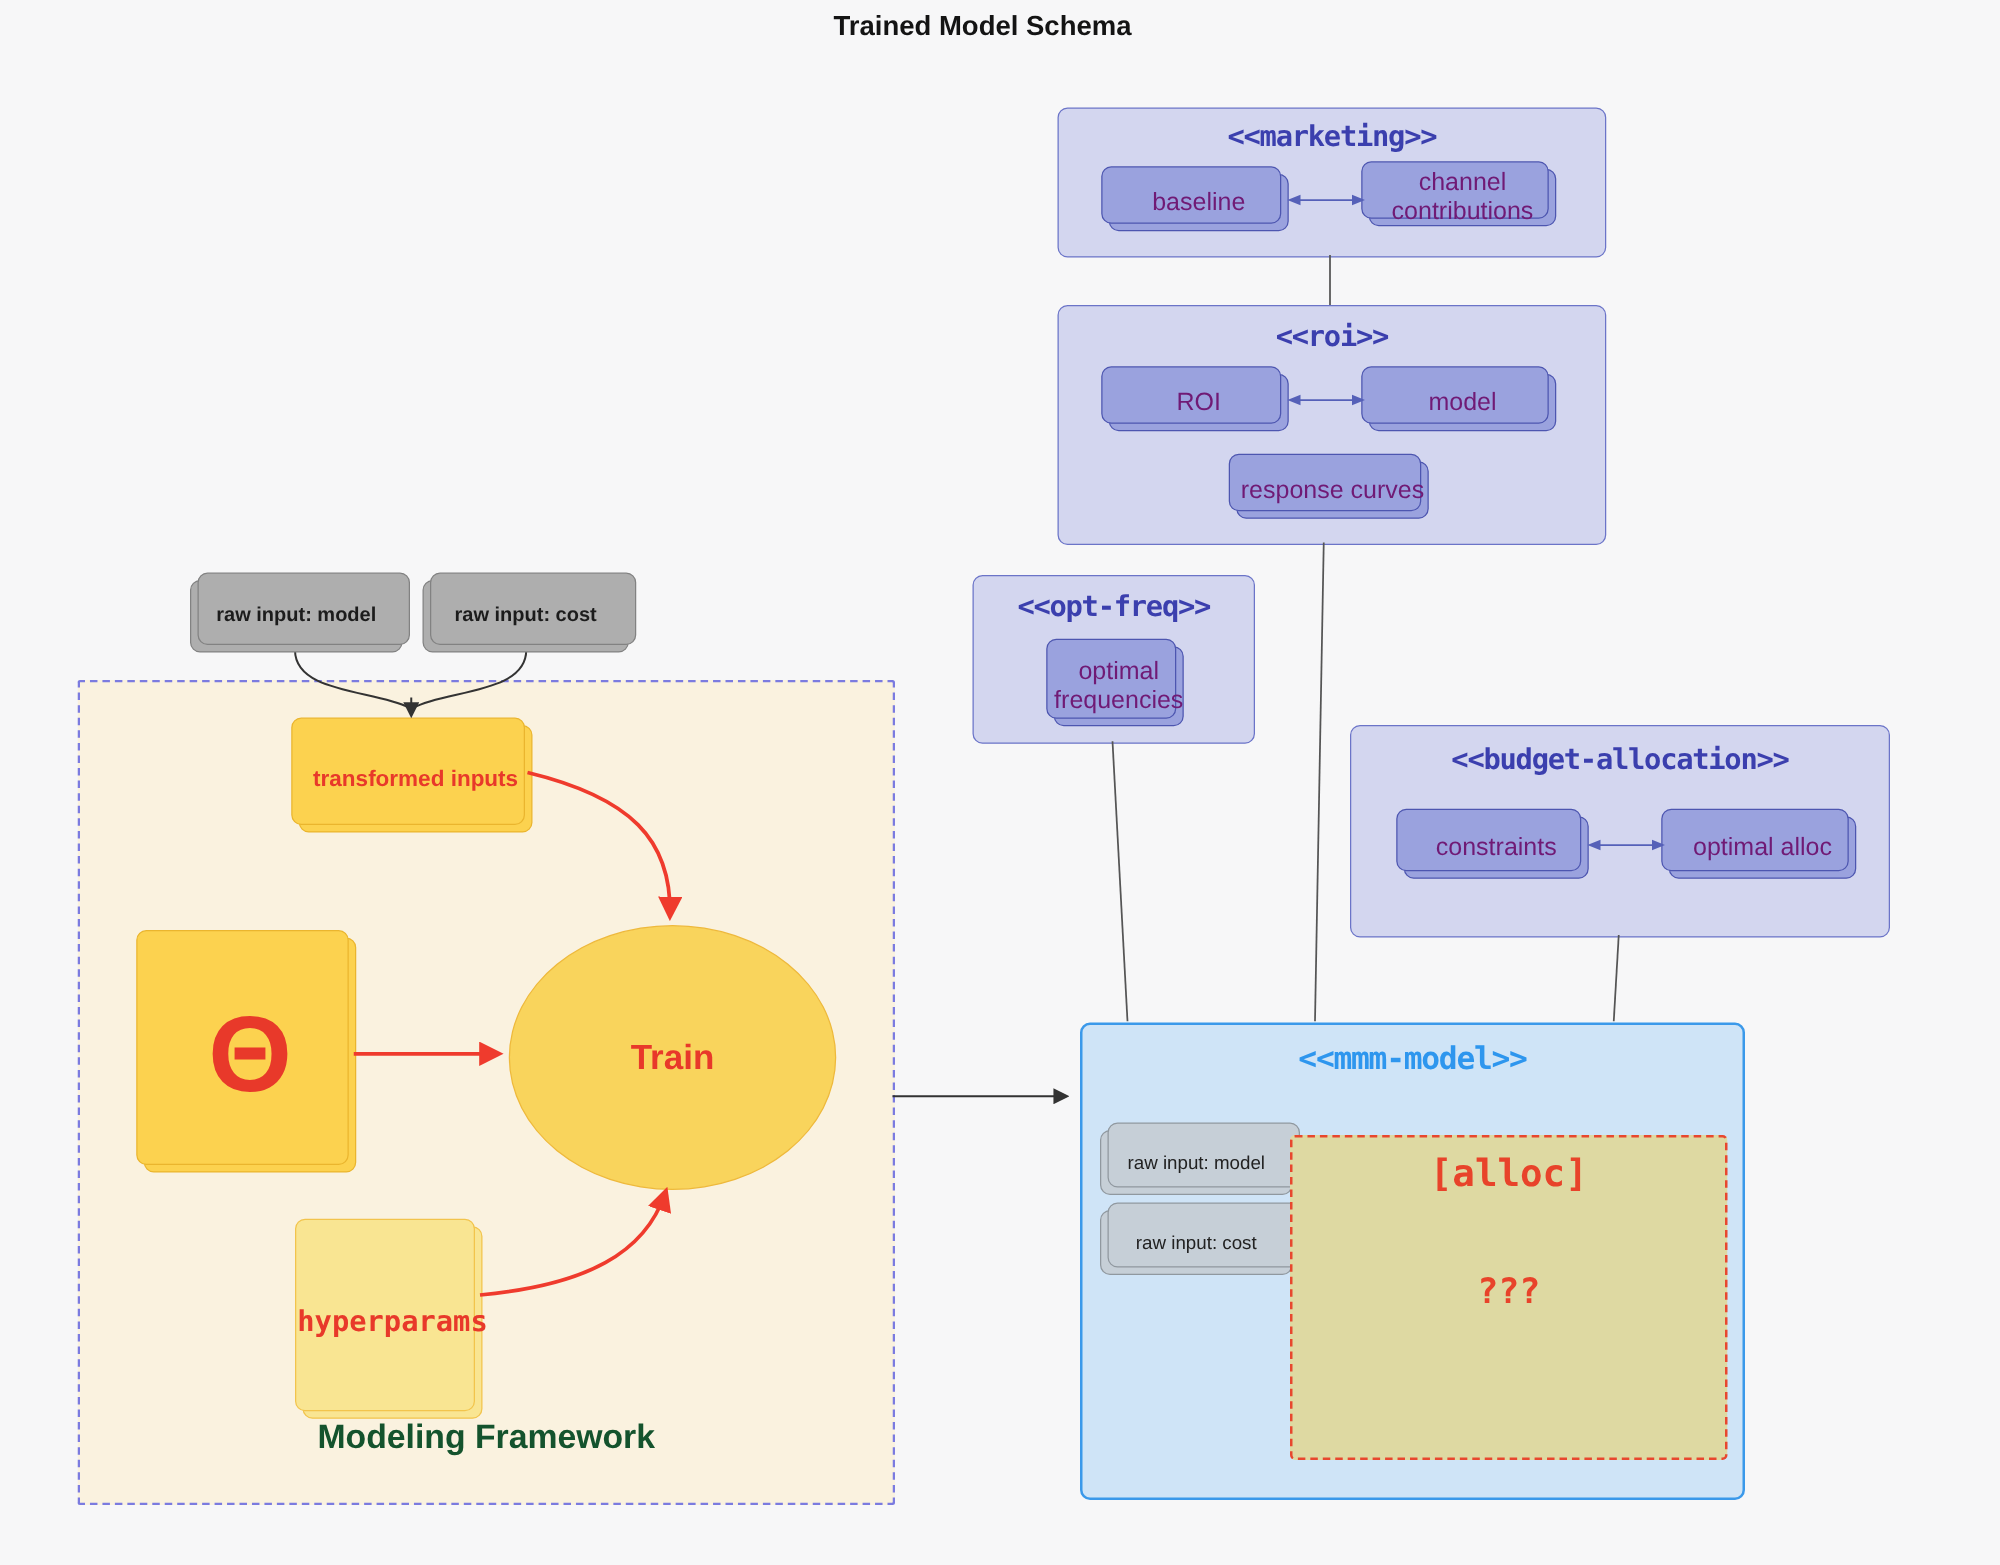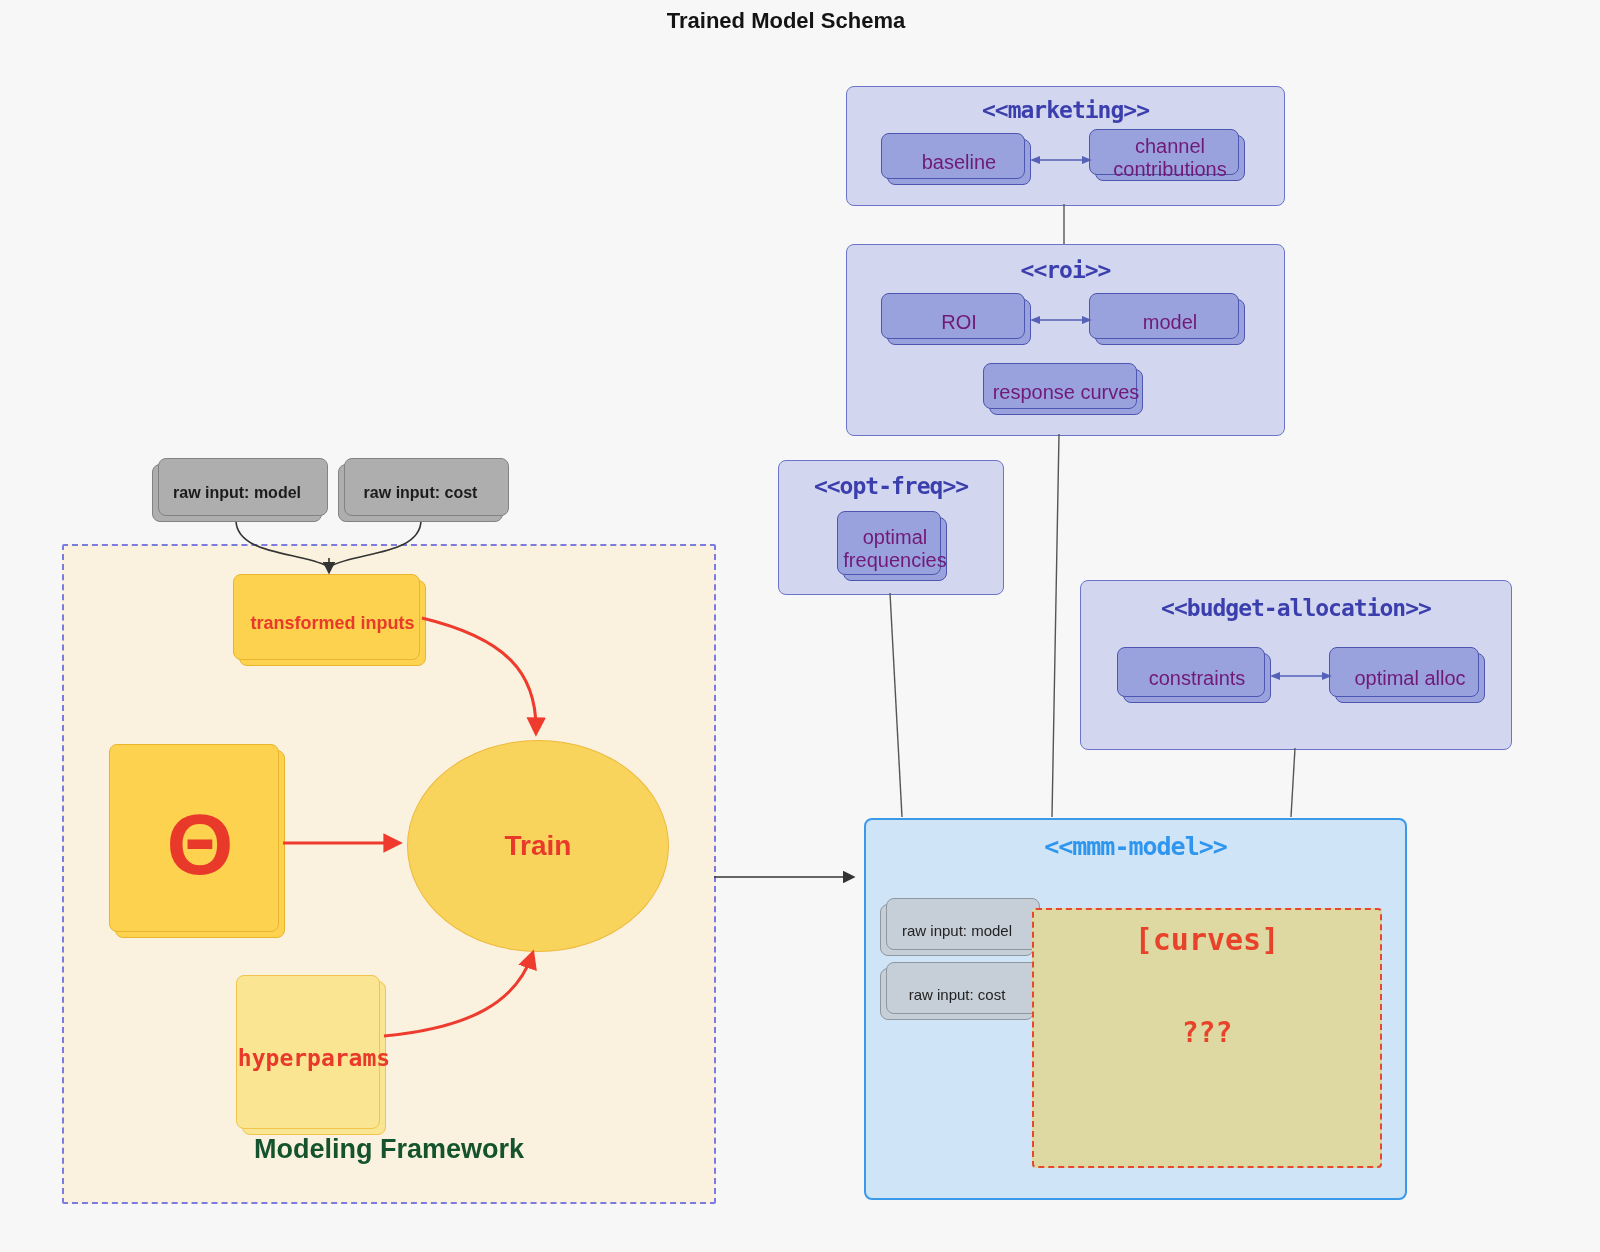--- a/index.html
+++ b/index.html
@@ -148,27 +148,27 @@
     </div>
   </div>
 
   <div class="container purple-c" style="left:778px; top:460px; width:224px; height:133px;">
     <div class="ctitle" style="top:12px;">&lt;&lt;opt-freq&gt;&gt;</div>
     <div class="stack purple-n" style="left:64px; top:56px; width:102px; height:62px;">
       <span>optimal frequencies</span>
     </div>
   </div>
 
-  <div class="container mmm-c" style="left:864px; top:818px; width:528px; height:378px;padding-left:11px;">
+  <div class="container mmm-c" style="left:864px; top:818px; width:528px; height:378px;">
     <div class="ctitle" style="top:12px;">&lt;&lt;mmm-model&gt;&gt;</div>
     <div class="stack gray-in stack-r" style="left:14px; top:84px; width:152px; height:50px;">
       <span>raw input: model</span>
     </div>
     <div class="stack gray-in stack-r" style="left:14px; top:148px; width:152px; height:50px;">
       <span>raw input: cost</span>
     </div>
     <div class="model-box" style="left:166px; top:88px; width:346px; height:256px;">
-      <div class="model-label">[curves]</div>
+      <div class="model-label">[alloc]</div>
       <div class="model-unknown">???</div>
     </div>
   </div>
 
 </div>
 
 </body></html>

